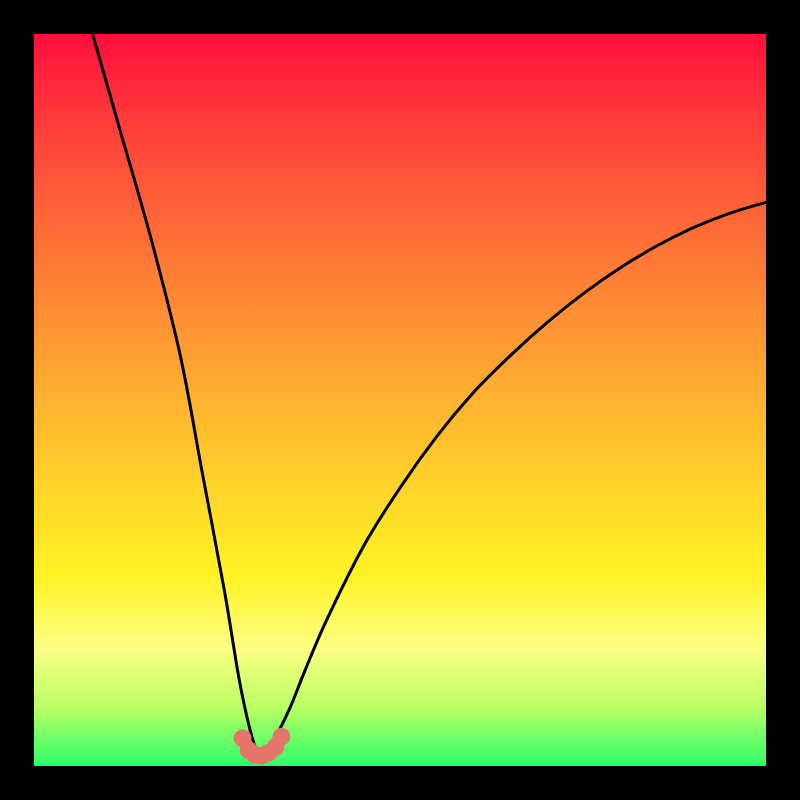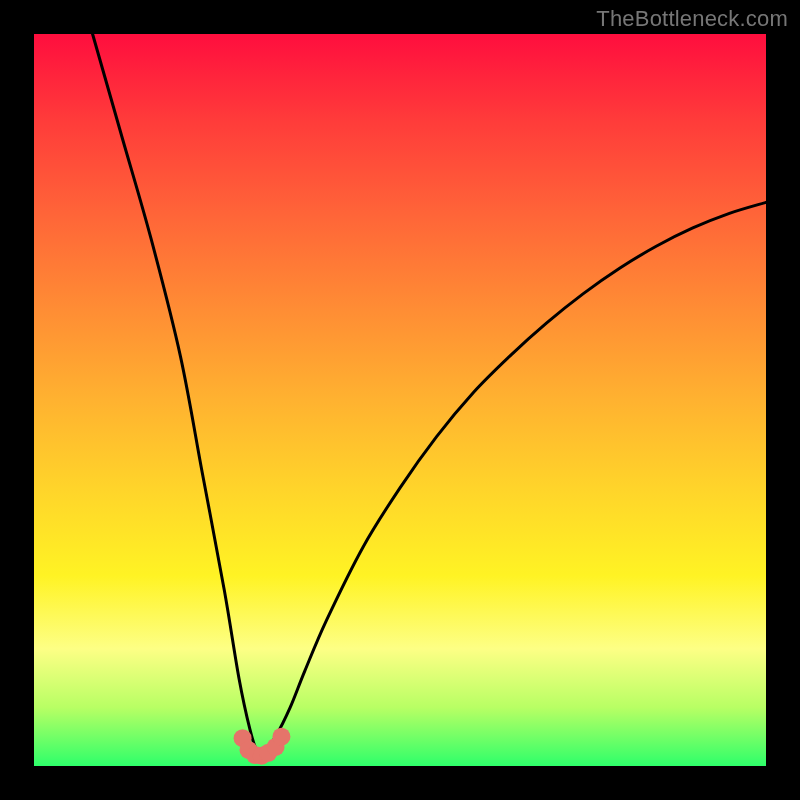--- a/index.html
+++ b/index.html
@@ -69,14 +69,13 @@
         <circle cx="208.62" cy="704.18" r="9" fill="#e5746a"></circle>
         <circle cx="214.48" cy="715.90" r="9" fill="#e5746a"></circle>
         <circle cx="221.06" cy="721.02" r="9" fill="#e5746a"></circle>
         <circle cx="227.65" cy="721.75" r="9" fill="#e5746a"></circle>
         <circle cx="234.24" cy="718.82" r="9" fill="#e5746a"></circle>
         <circle cx="241.56" cy="712.97" r="9" fill="#e5746a"></circle>
         <circle cx="247.42" cy="702.72" r="9" fill="#e5746a"></circle>
       </g>
   </svg>
 
-  <div class="watermark">TheBottleneck.com</div>
 </div>
 
 </body></html>

